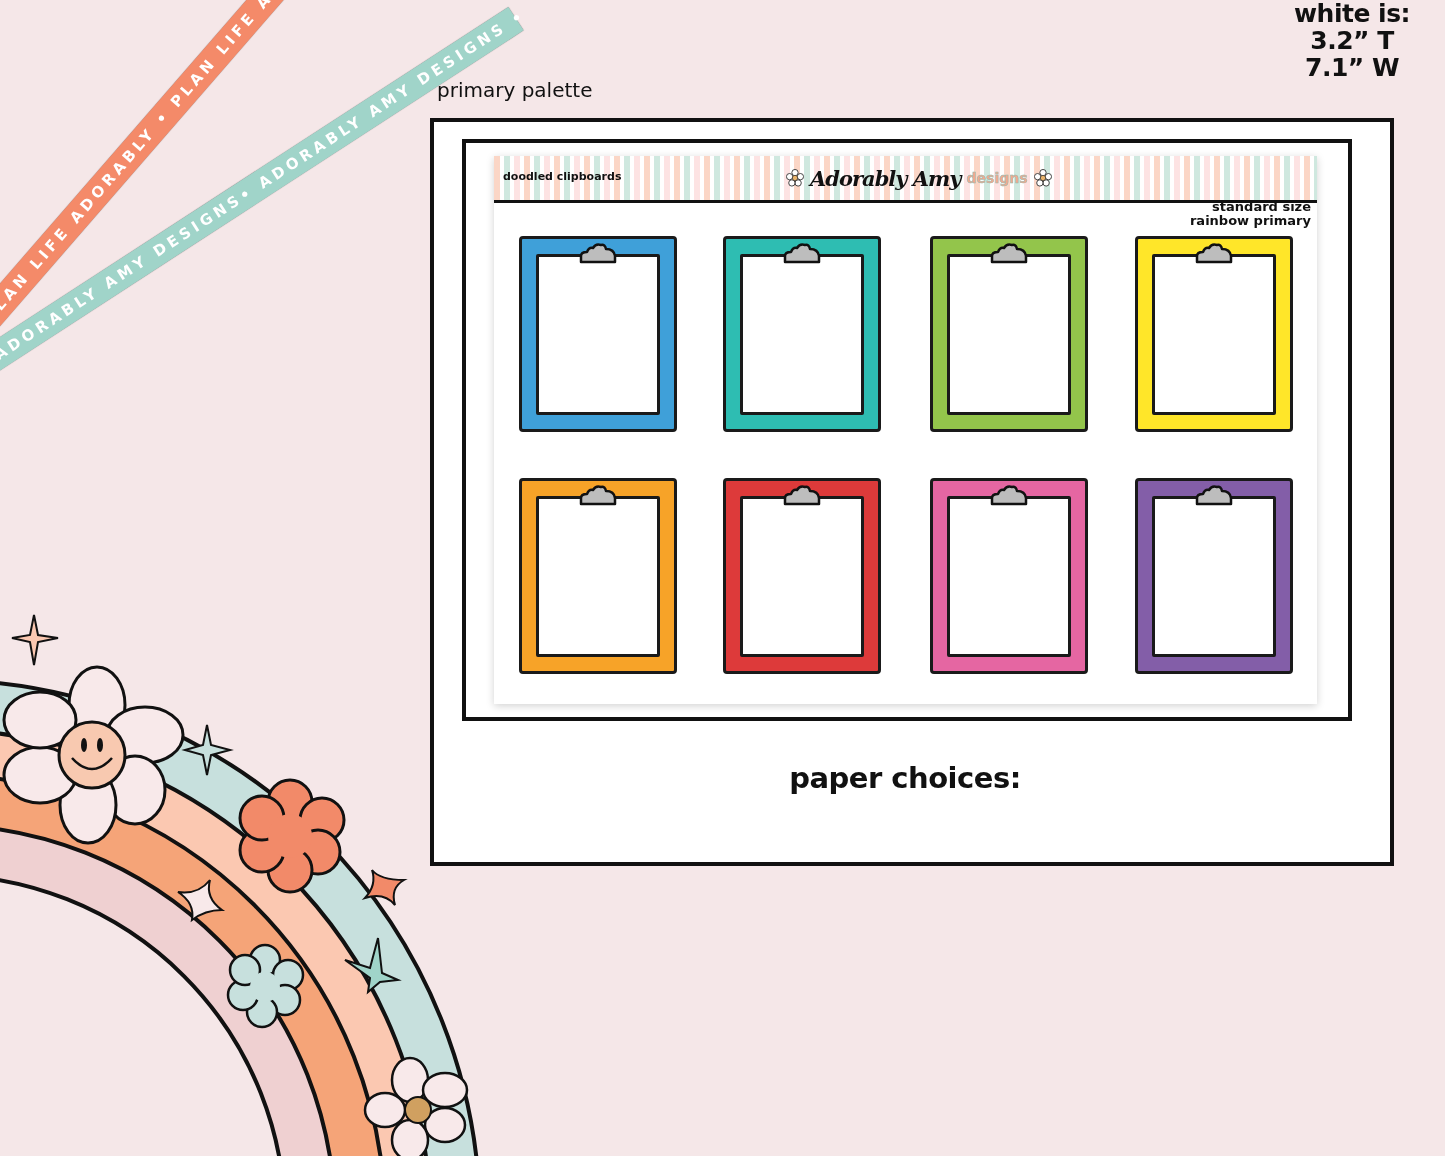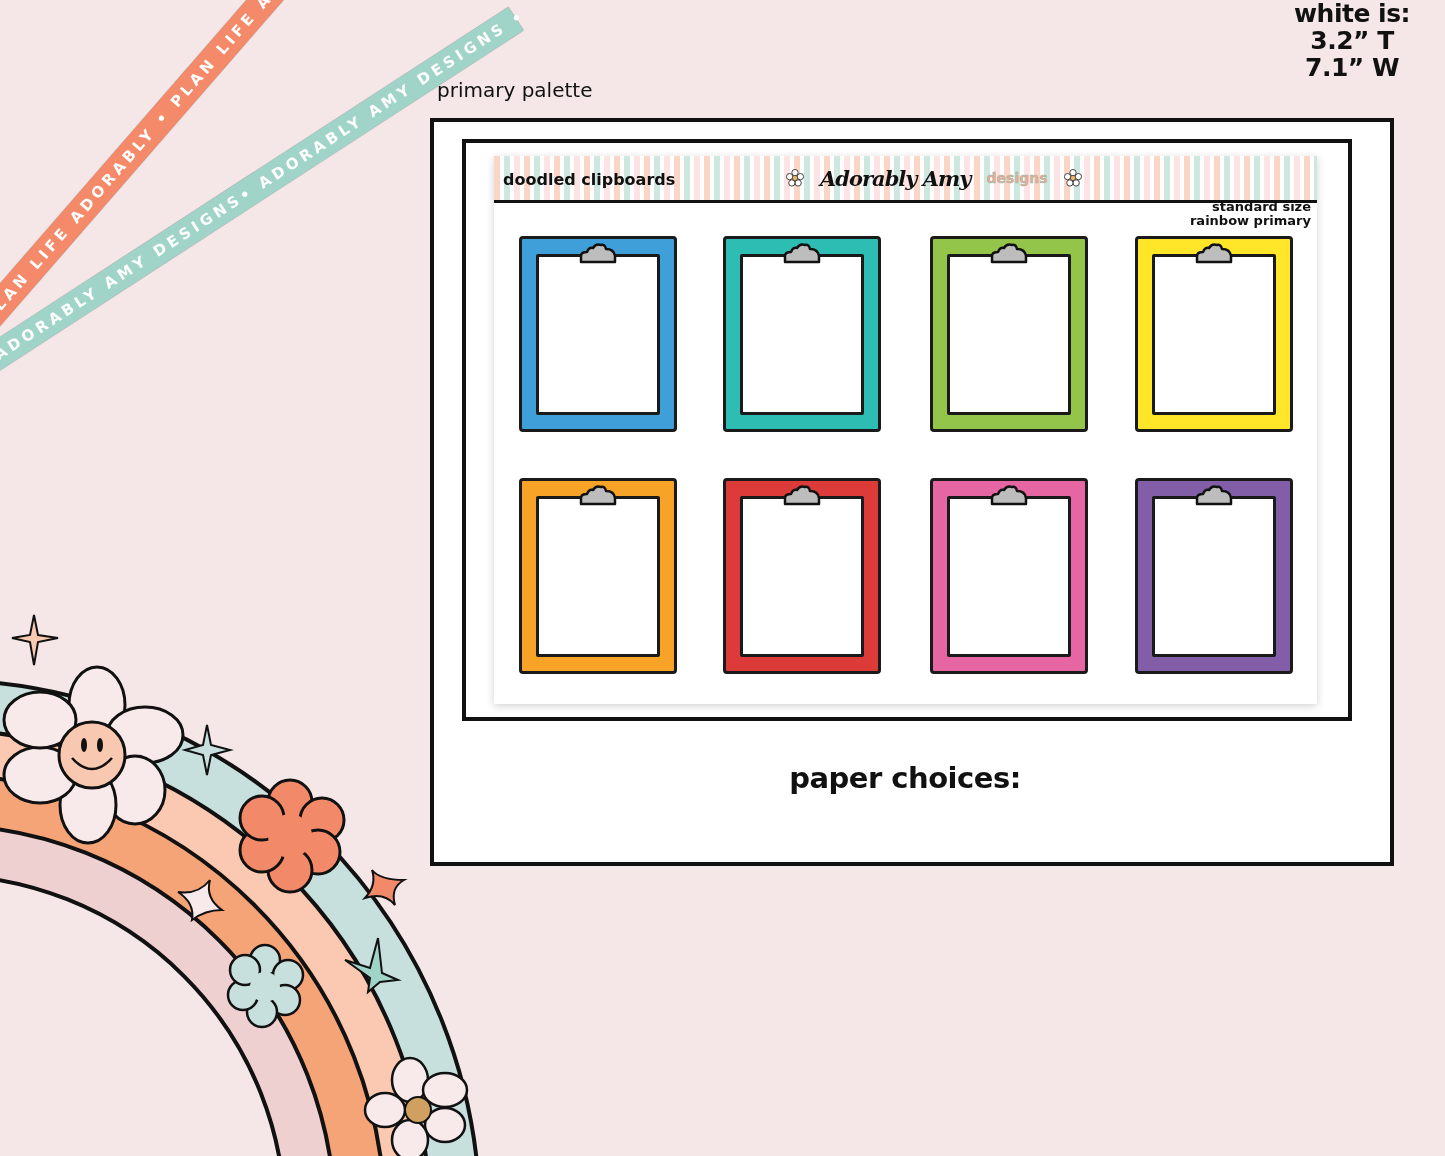--- a/index.html
+++ b/index.html
@@ -38,23 +38,23 @@
   .sheet {
     position: absolute; left: 494px; top: 156px; width: 823px; height: 548px;
     background: #fff; box-shadow: 0 2px 8px rgba(0,0,0,0.18);
   }
   .sheet-header {
     position: absolute; left: 0; top: 0; width: 823px; height: 44px;
     background: repeating-linear-gradient(90deg,
       #fbd6c6 0 6px, #fff 6px 10px, #cfe8df 10px 16px, #fff 16px 20px, #fde3e3 20px 26px, #fff 26px 30px);
     border-bottom: 3px solid #111;
   }
-  .sheet-title { position: absolute; left: 9px; top: 14px; font-size: 16px; font-weight: bold; background: rgba(255,255,255,0.0); }
+  .sheet-title { position: absolute; left: 9px; top: 14px; font-size: 11px; font-weight: bold; background: rgba(255,255,255,0.0); }
   .sheet-size { position: absolute; right: 6px; top: 8px; font-size: 13px; line-height: 14px; text-align: right; font-weight: bold; margin-top: 36px; }
-  .logo { position: absolute; left: 292px; top: 8px; height: 28px; display: flex; align-items: center; gap: 16px; }
+  .logo { position: absolute; left: 292px; top: 8px; height: 28px; display: flex; align-items: center; gap: 6px; }
   .logo-script { font-family: "DejaVu Serif", serif; font-style: italic; font-weight: bold; font-size: 21px; letter-spacing: -1px; }
   .logo-designs { font-size: 14px; font-weight: bold; color: #f2a98f; -webkit-text-stroke: 0.5px #8fb9ae; }
   .daisy { width: 18px; height: 18px; }
 
   .clip {
     position: absolute; width: 158px; height: 196px; box-sizing: border-box;
     border: 3px solid #1a1a1a; border-radius: 4px;
   }
   .clip .paper {
     position: absolute; left: 14px; top: 15px; right: 14px; bottom: 14px;

